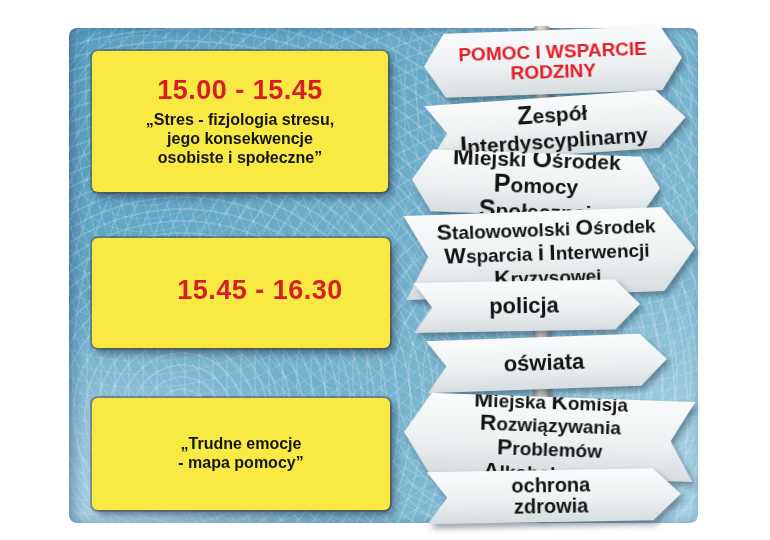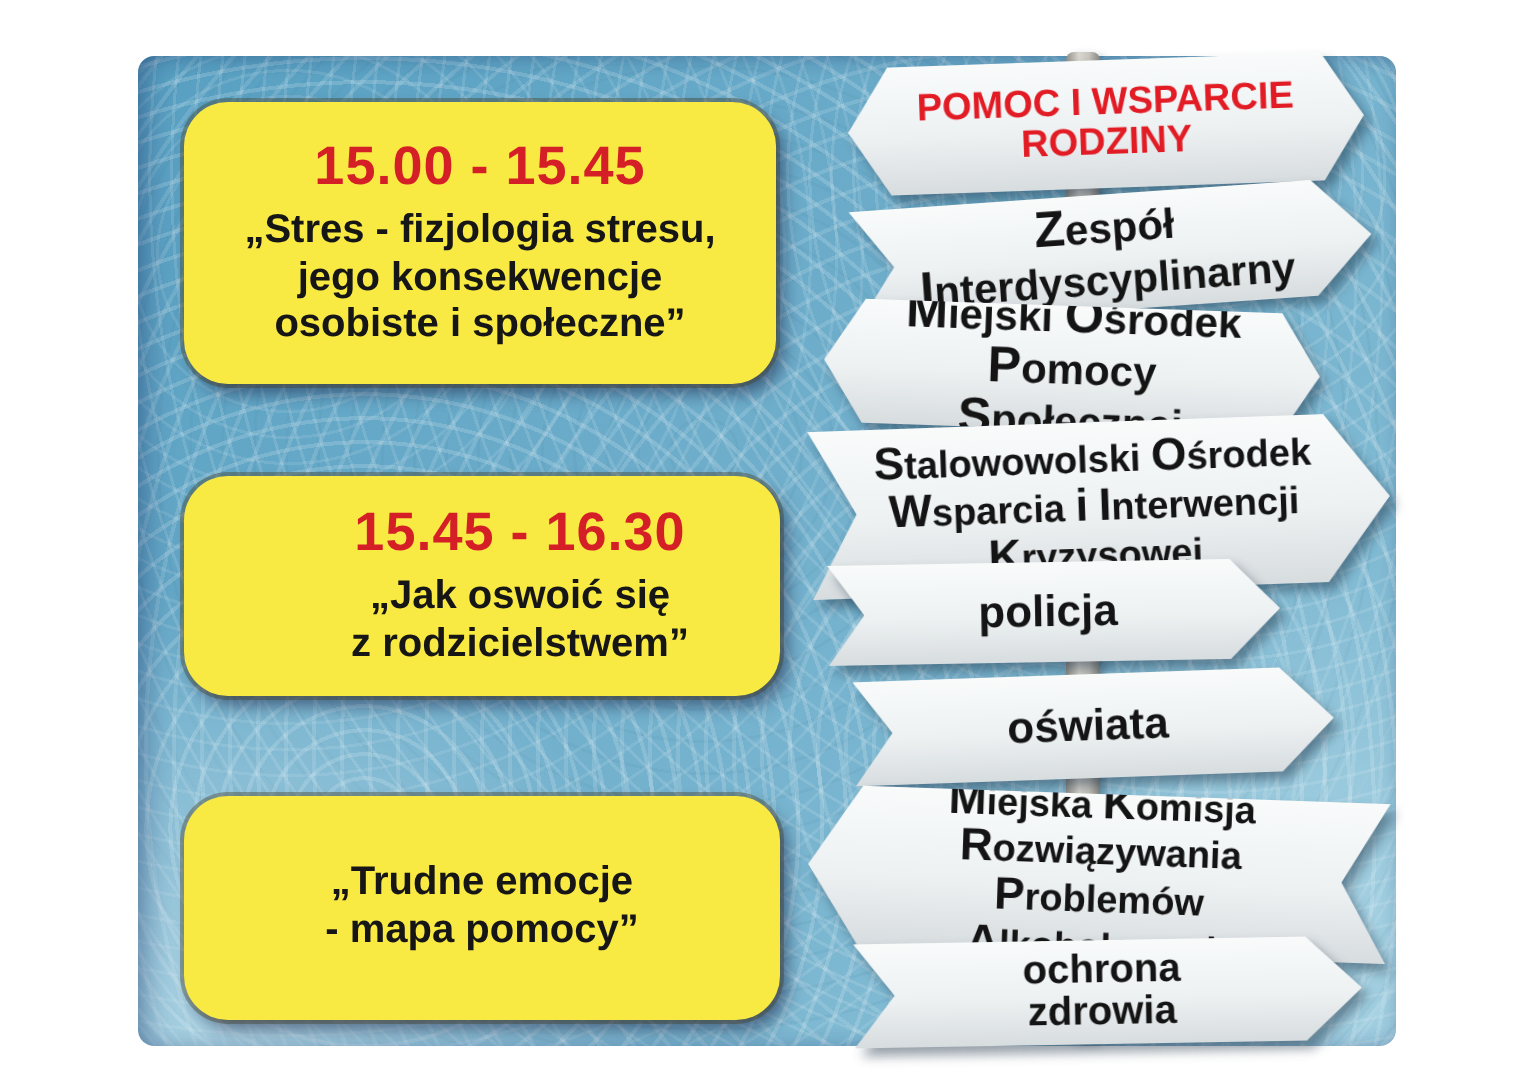--- a/index.html
+++ b/index.html
@@ -26,32 +26,32 @@
       linear-gradient(135deg, #579FC1 0%, #6FAECB 45%, #8CC2D8 100%);
     box-shadow:
       inset 10px 0 14px -6px rgba(30,60,110,0.45),
       inset 0 6px 10px -6px rgba(30,60,110,0.35),
       inset -4px -4px 10px -6px rgba(30,60,110,0.25);
   }
   
   .card{
     position:absolute;
     background:#F8E943;
-    border-radius:22px;
+    border-radius:6px;
     box-shadow: 0 0 0 2px rgba(70,65,40,0.40), 4px 5px 8px rgba(25,35,70,0.55);
     display:flex;flex-direction:column;align-items:center;justify-content:center;
     text-align:center;
     padding:6px 10px;box-sizing:border-box;
   }
   .card-time{
     font-size:27px;font-weight:bold;color:#D51F27;
     letter-spacing:0.5px;margin-bottom:5px;
   }
   .card-title{
-    font-size:20px;font-weight:bold;color:#161616;
+    font-size:16px;font-weight:bold;color:#161616;
     line-height:1.18;white-space:pre-line;
   }
   
   #pole{
     position:absolute;left:533px;top:26px;width:17px;height:494px;
     border-radius:4px;
     background:linear-gradient(90deg,#8f8e88 0%,#d9d7cf 38%,#c6c4bc 68%,#86857f 100%);
     box-shadow:2px 2px 4px rgba(20,40,60,0.35);
   }
   
@@ -83,22 +83,20 @@
 
   <div class="card" style="left:92px;top:51px;width:296px;height:141px;">
     <div class="card-time">15.00 - 15.45</div>
     <div class="card-title">„Stres - fizjologia stresu,
 jego konsekwencje
 osobiste i społeczne”</div>
   </div>
 
   <div class="card" style="left:92px;top:238px;width:298px;height:110px;padding-left:48px;">
     <div class="card-time">15.45 - 16.30</div>
-    <div class="card-title">„Jak oswoić się
-z rodzicielstwem”</div>
   </div>
 
   <div class="card" style="left:92px;top:398px;width:298px;height:112px;">
     <div class="card-title">„Trudne emocje
 - mapa pomocy”</div>
   </div>
 
   <div class="sign-wrap" style="left:424px;top:30px;width:258px;height:64px;transform:rotate(-2deg);">
     <div class="sign shape-hex" style="font-size: 19px; color: rgb(226, 28, 37);">
         <div class="sign-line"><span>POMOC I WSPARCIE</span></div>

